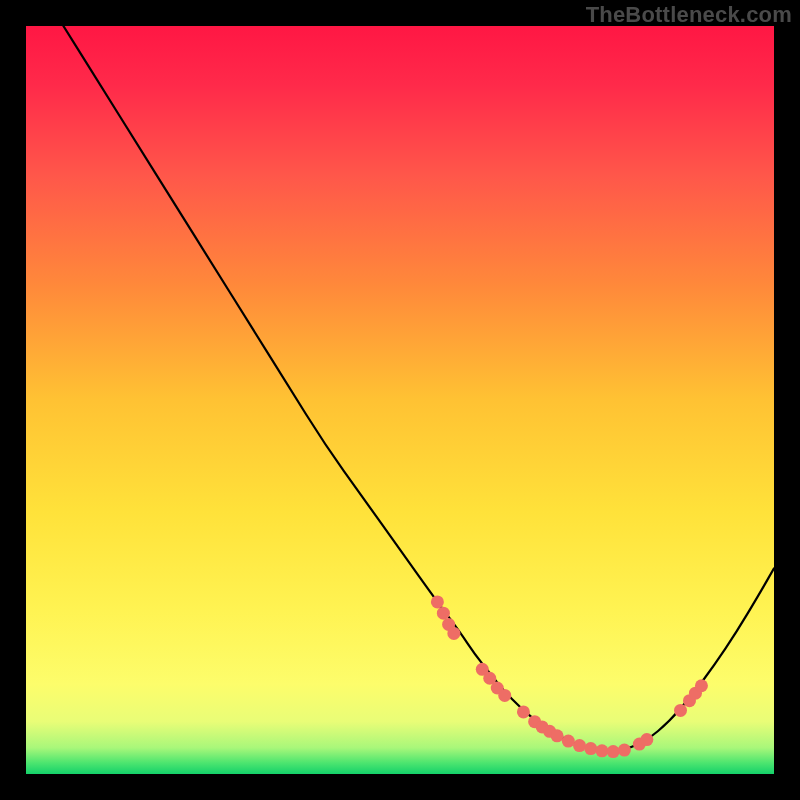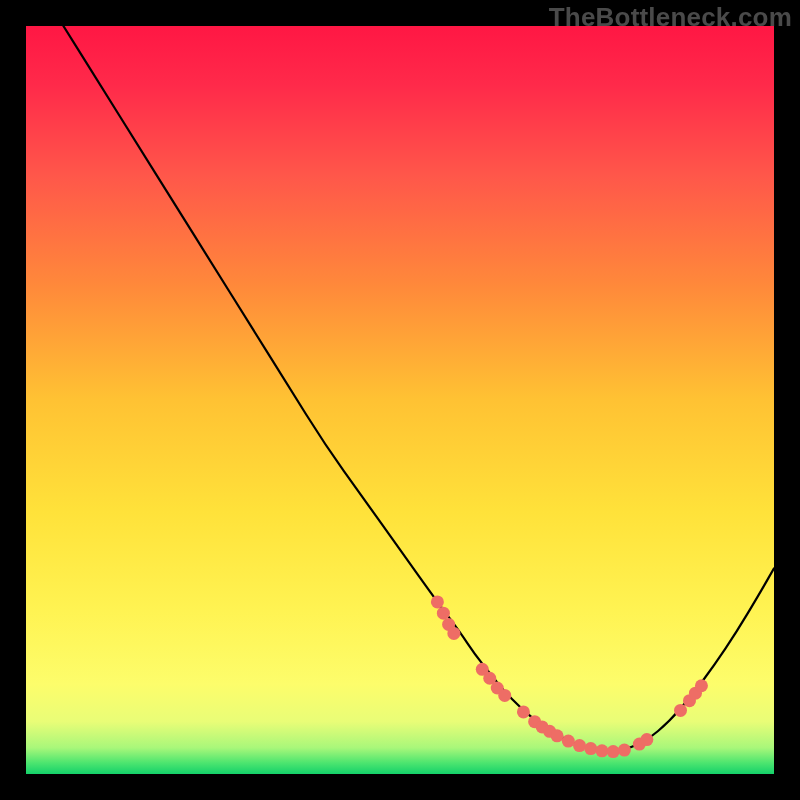--- a/index.html
+++ b/index.html
@@ -24,21 +24,21 @@
     left: 0;
     top: 0;
     width: 748px;
     height: 748px;
   }
   .watermark {
     position: absolute;
     top: 2px;
     right: 8px;
     color: #4a4a4a;
-    font-size: 26px;
+    font-size: 22px;
     font-weight: 600;
     letter-spacing: 0.2px;
     user-select: none;
   }
 </style>
 </head>
 <body>
 
 <div class="frame">
   <svg class="plot" viewBox="0 0 748 748" preserveAspectRatio="none">

